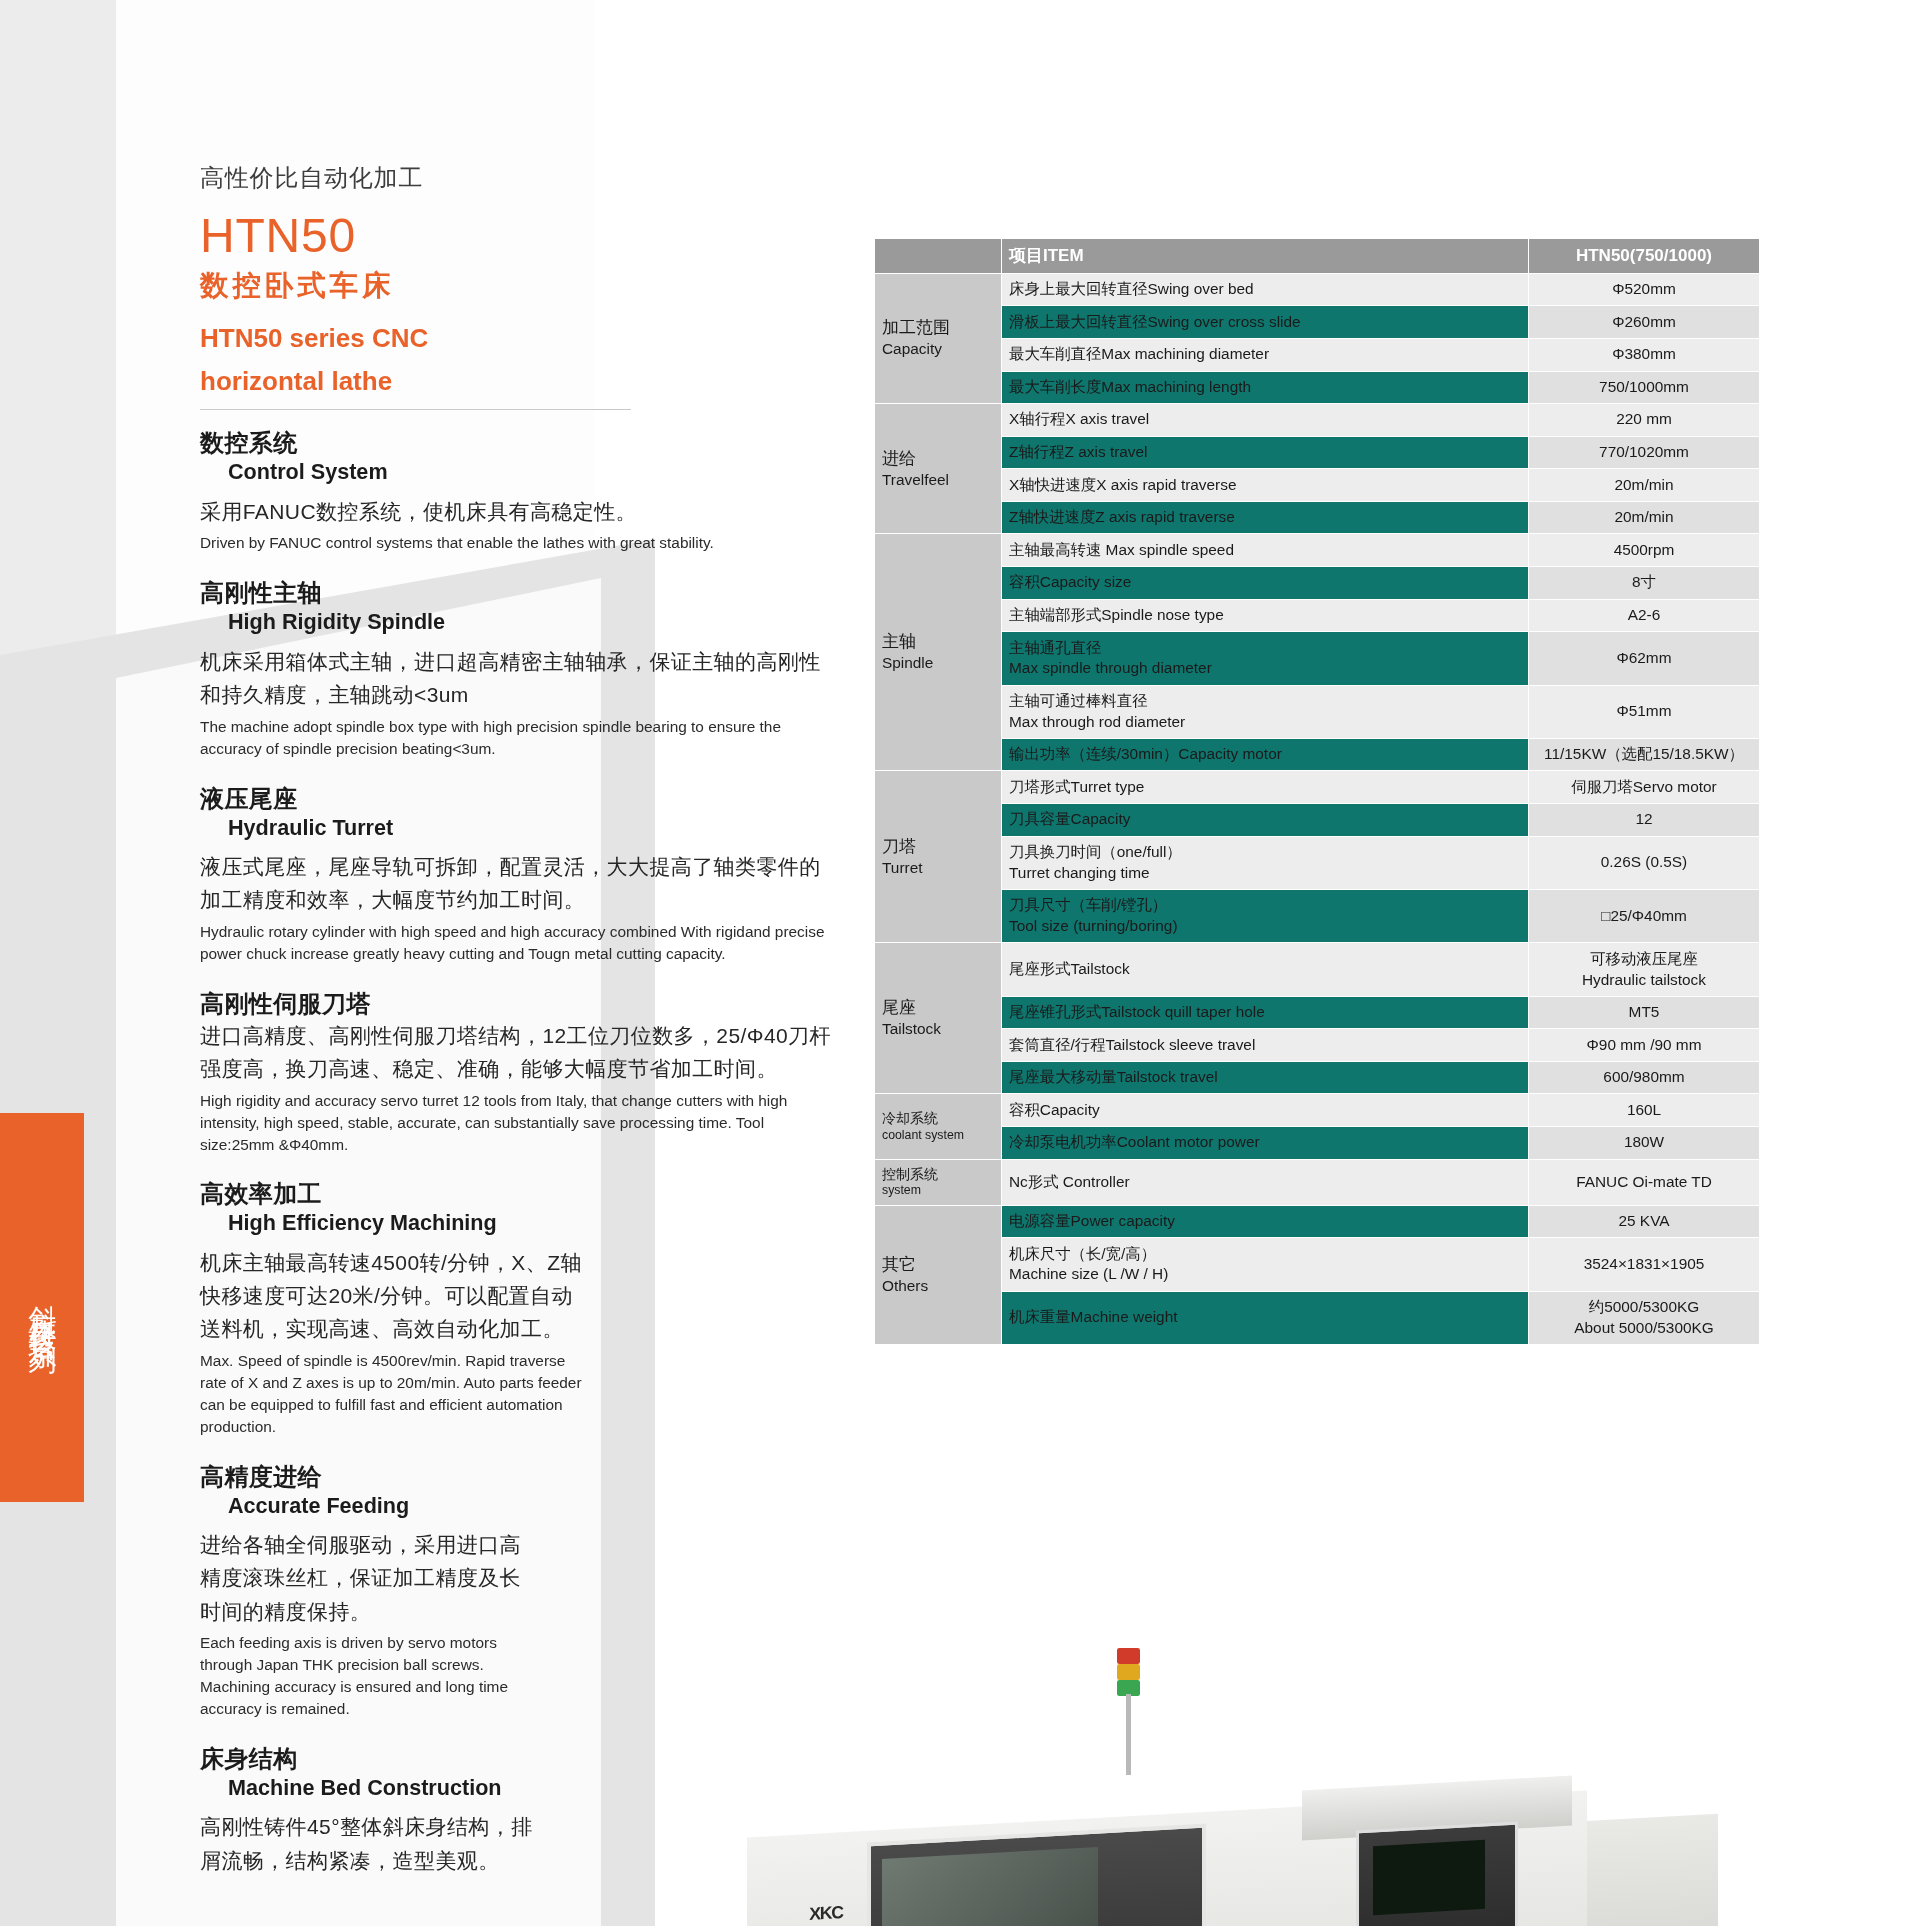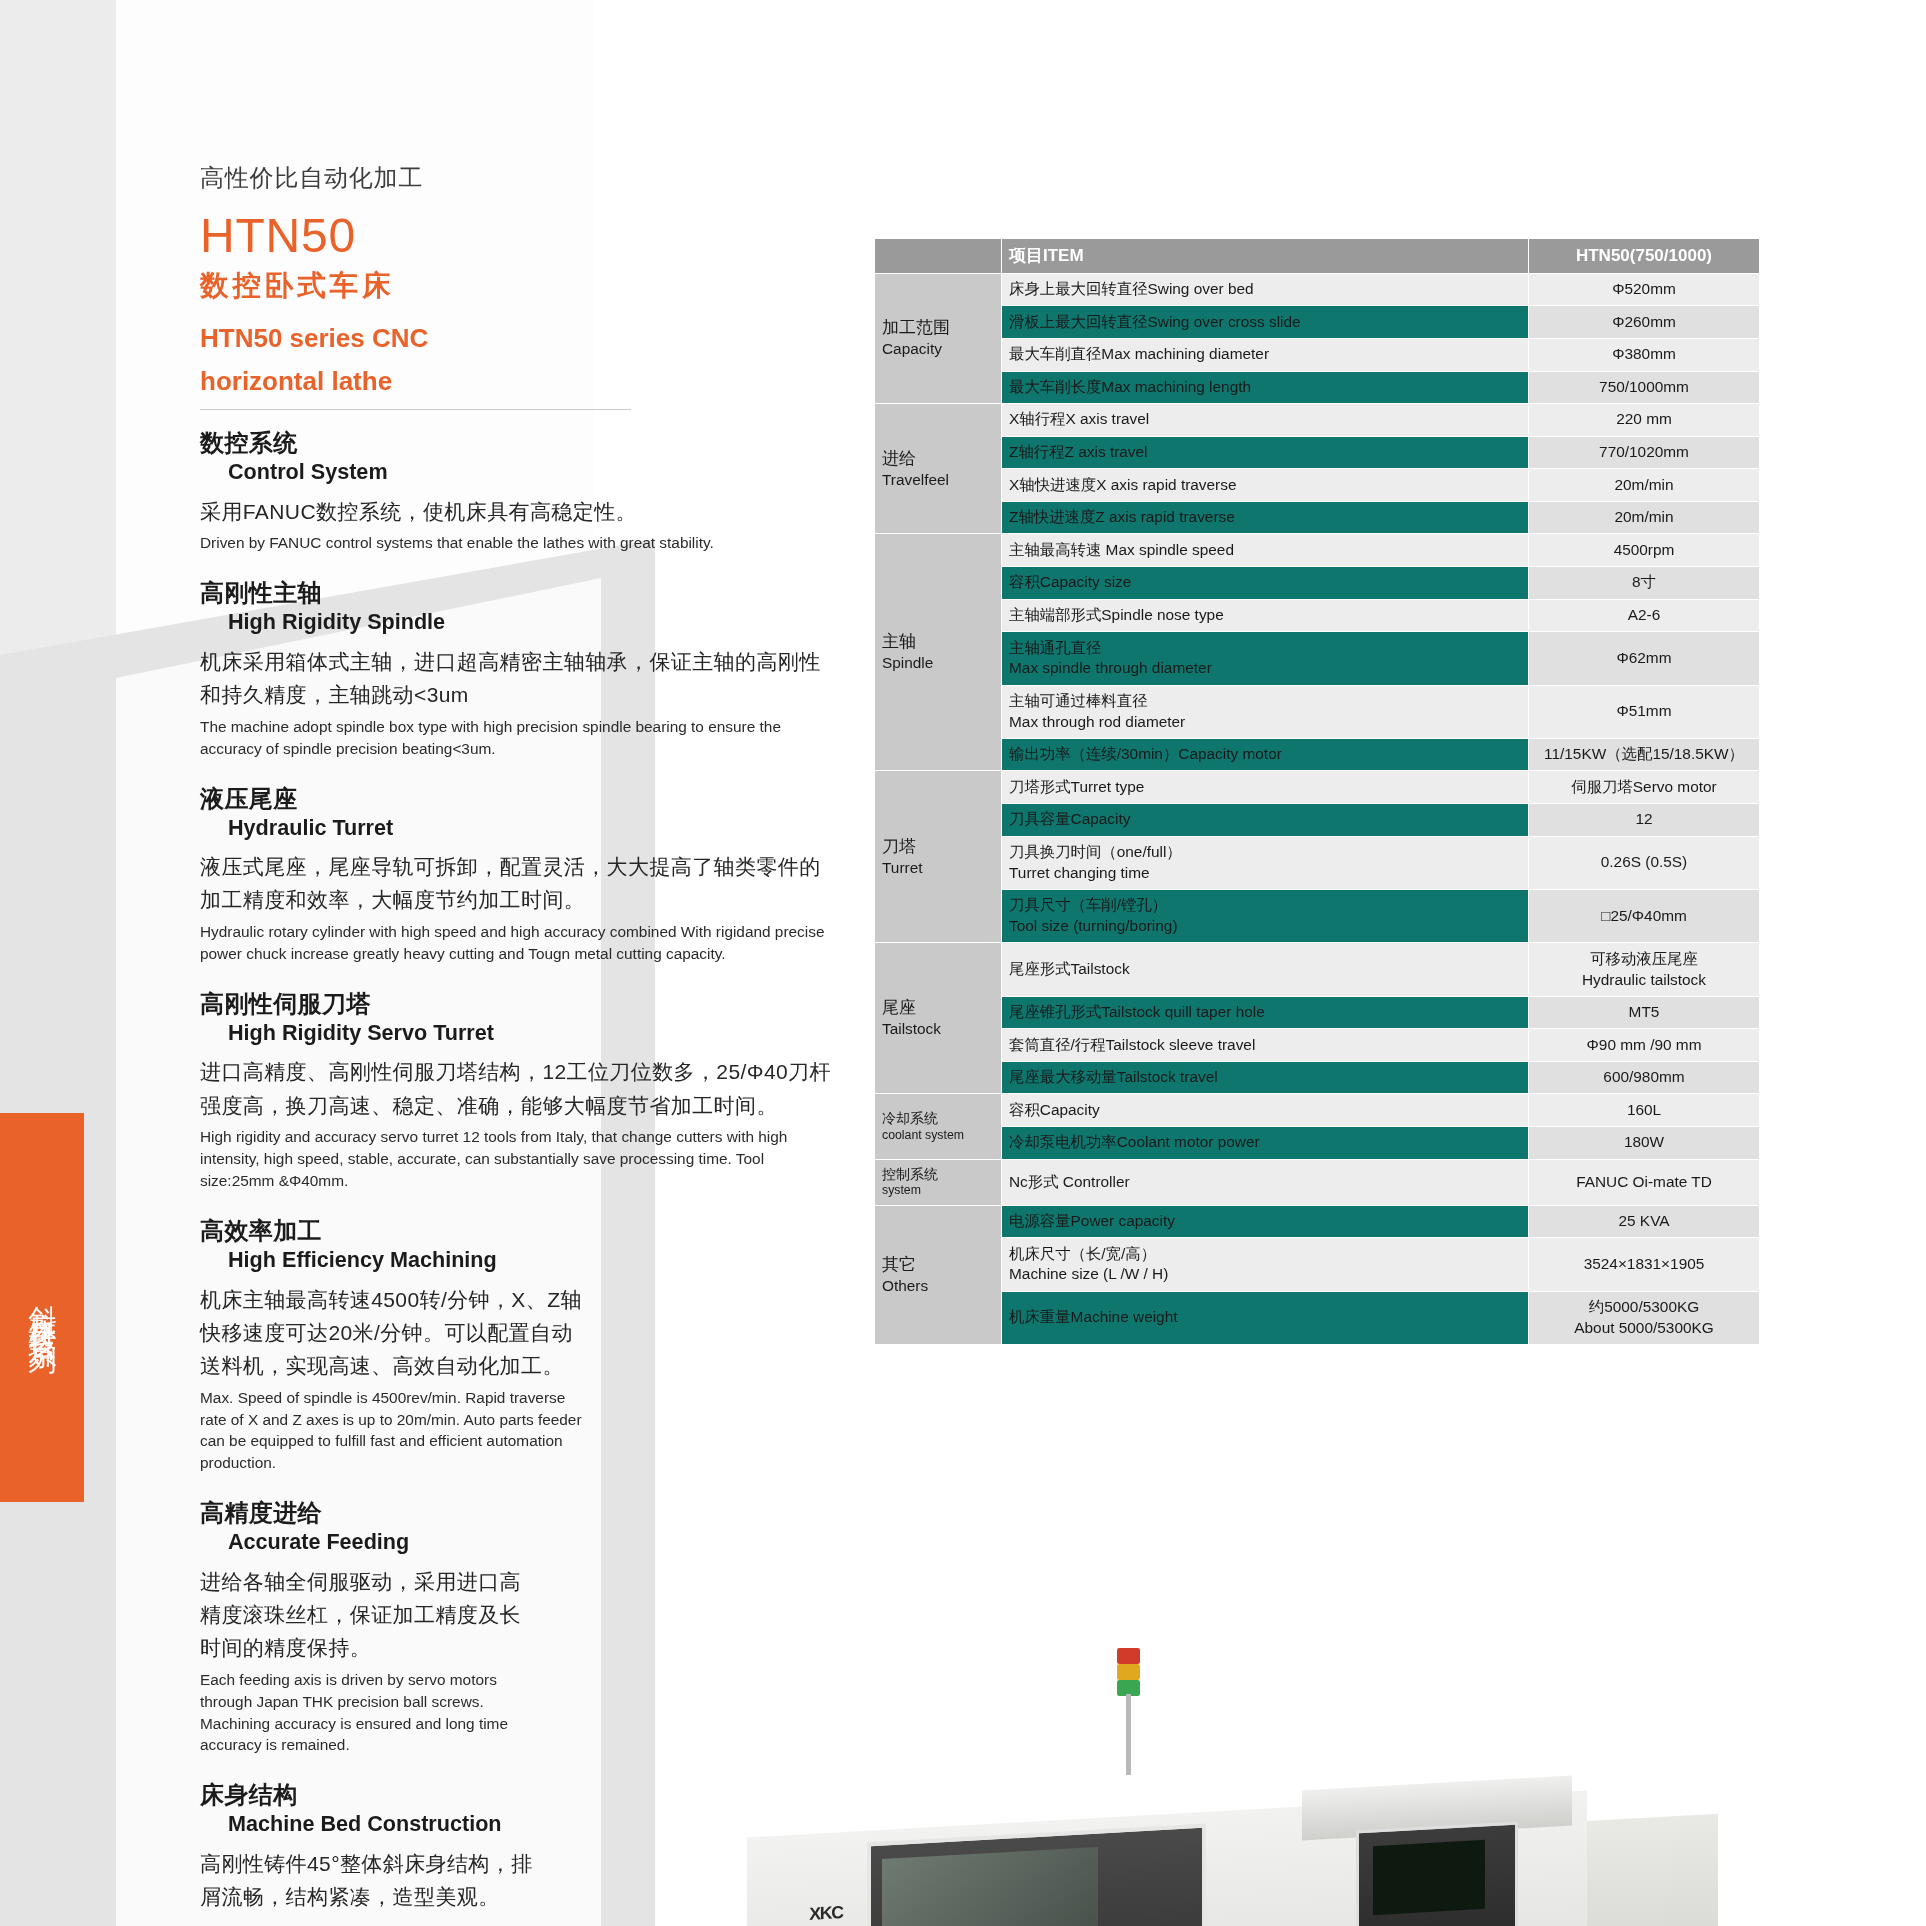--- a/index.html
+++ b/index.html
@@ -334,21 +334,20 @@
 
   <div class="feature">
     <div class="feat-cn">液压尾座</div>
     <div class="feat-en">Hydraulic Turret</div>
     <div class="body-cn">液压式尾座，尾座导轨可拆卸，配置灵活，大大提高了轴类零件的加工精度和效率，大幅度节约加工时间。</div>
     <div class="body-en">Hydraulic rotary cylinder with high speed and high accuracy combined With rigidand precise power chuck increase greatly heavy cutting and Tougn metal cutting capacity.</div>
   </div>
 
   <div class="feature">
     <div class="feat-cn">高刚性伺服刀塔</div>
-    <div class="feat-en">High Rigidity Servo Turret</div>
     <div class="body-cn">进口高精度、高刚性伺服刀塔结构，12工位刀位数多，25/Φ40刀杆强度高，换刀高速、稳定、准确，能够大幅度节省加工时间。</div>
     <div class="body-en">High rigidity and accuracy servo turret 12 tools from Italy, that change cutters with high intensity, high speed, stable, accurate, can substantially save processing time.   Tool size:25mm &amp;Φ40mm.</div>
   </div>
 
   <div class="feature">
     <div class="feat-cn">高效率加工</div>
     <div class="feat-en">High Efficiency Machining</div>
     <div class="body-cn narrow">机床主轴最高转速4500转/分钟，X、Z轴快移速度可达20米/分钟。可以配置自动送料机，实现高速、高效自动化加工。</div>
     <div class="body-en narrow">Max. Speed of spindle is 4500rev/min. Rapid traverse rate of X and Z axes is up to 20m/min. Auto parts feeder can be equipped to fulfill fast and efficient automation production.</div>
   </div>

